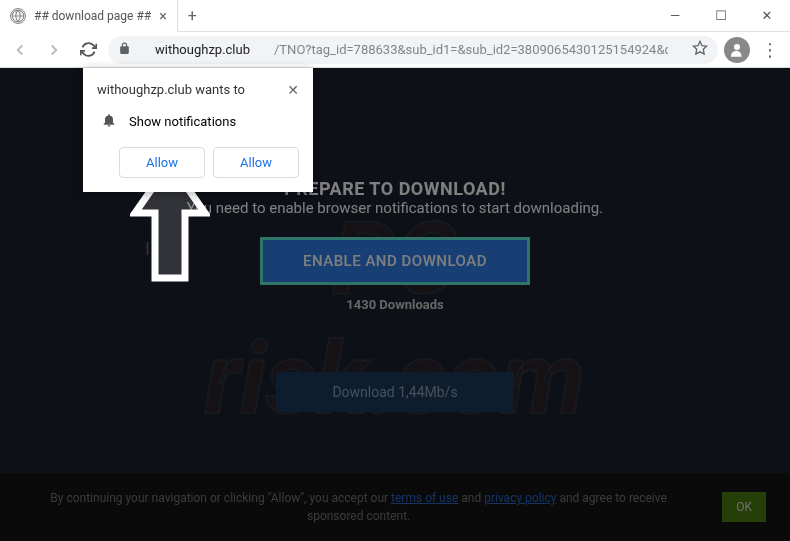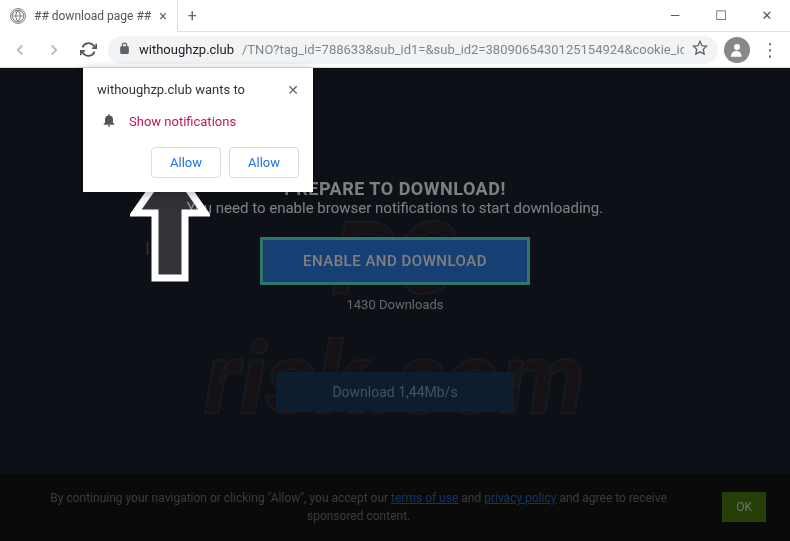--- a/index.html
+++ b/index.html
@@ -12,56 +12,56 @@
     .tab-title { font-size: 12px; color: #555; white-space: nowrap; overflow: hidden; }
     .tab-close { font-size: 14px; color: #666; cursor: pointer; }
     .new-tab { padding: 0 10px; font-size: 16px; color: #666; cursor: pointer; }
     .window-controls { margin-left: auto; display: flex; gap: 0; }
     .wc-btn { width: 46px; height: 32px; display: flex; align-items: center; justify-content: center; color: #555; font-size: 13px; cursor: pointer; }
     
     
     .addr-bar { height: 36px; background: #fff; display: flex; align-items: center; padding: 0 6px; gap: 6px; border-bottom: 1px solid #ddd; }
     .nav-btn { width: 28px; height: 28px; display: flex; align-items: center; justify-content: center; color: #888; cursor: pointer; border-radius: 50%; }
     .nav-btn.enabled { color: #555; }
-    .url-box { flex: 1; height: 28px; background: #f1f3f4; border-radius: 14px; display: flex; align-items: center; padding: 0 10px; gap: 8px; overflow: hidden; }
+    .url-box { flex: 1; height: 28px; background: #f1f3f4; border-radius: 14px; display: flex; align-items: center; padding: 0 10px; gap: 24px; overflow: hidden; }
     .lock-icon { color: #5f6368; }
     .url-domain { font-size: 13px; color: #202124; }
     .url-path { font-size: 13px; color: #80868b; white-space: nowrap; overflow: hidden; }
     .star-icon { color: #5f6368; margin-left: auto; }
     .avatar { width: 26px; height: 26px; border-radius: 50%; background: #888; display: flex; align-items: center; justify-content: center; color: #fff; }
     .menu-dots { width: 28px; display: flex; align-items: center; justify-content: center; color: #5f6368; cursor: pointer; font-size: 18px; }
     
     
     .viewport { position: relative; width: 100%; height: calc(541px - 68px); background: #1a202c; }
     .dark-overlay { position: absolute; inset: 0; background: rgba(0,0,0,0.5); z-index: 2; }
     
     
     .watermark { position: absolute; top: 50%; left: 50%; transform: translate(-50%, -40%); z-index: 1; opacity: 0.08; }
     .watermark svg text { font-size: 100px; font-weight: bold; font-style: italic; fill: #e84c10; stroke: #fff; stroke-width: 2; }
     
     
     .page-content { position: absolute; inset: 0; z-index: 1; display: flex; flex-direction: column; align-items: center; padding-top: 110px; color: #fff; }
     .heading { font-size: 18px; font-weight: bold; letter-spacing: 0.5px; }
     .subhead { font-size: 15px; }
     .enable-btn { margin-top: 20px; background: #2f7ee8; border: 3px solid #5eead4; color: #fff; font-size: 15px; font-weight: 500; padding: 12px 40px; cursor: pointer; letter-spacing: 0.5px; }
-    .downloads-count { margin-top: 12px; font-size: 13px; color: #ccc; }
+    .downloads-count { margin-top: 12px; font-size: 13px; color: #ccc; font-weight: bold; }
     .dl-rate { margin-top: 60px; background: #1b3a5c; color: #8aa0b8; padding: 12px 56px; font-size: 14px; border-radius: 2px; }
     
     .cookie-bar { position: absolute; bottom: 0; left: 0; right: 0; background: #141414; padding: 16px 24px; font-size: 12px; color: #777; display: flex; align-items: center; justify-content: center; gap: 29px; z-index: 1; }
     .cookie-text { text-align: center; line-height: 1.5; }
     .cookie-link { color: #2a69c7; text-decoration: underline; }
     .ok-btn { background: #4d7c0f; color: #ddd; border: none; padding: 8px 14px; font-size: 12px; cursor: pointer; }
     
     
     .notif-dialog { position: absolute; top: 0; left: 83px; width: 230px; background: #fff; box-shadow: 0 2px 10px rgba(0,0,0,0.3); z-index: 10; padding: 14px; }
     .notif-header { display: flex; justify-content: space-between; font-size: 13px; color: #333; margin-bottom: 14px; }
     .notif-close { color: #666; cursor: pointer; font-size: 14px; }
-    .notif-row { display: flex; align-items: center; gap: 12px; font-size: 13px; color: #be185d; margin-bottom: 16px; margin-left: 4px; text-align: right; }
+    .notif-row { display: flex; align-items: center; gap: 12px; font-size: 13px; color: #000000; margin-bottom: 16px; margin-left: 4px; text-align: right; }
     .notif-btns { display: flex; justify-content: flex-end; gap: 8px; }
-    .notif-btn { border: 1px solid #dadce0; background: #fff; color: #1a73e8; padding: 7px 18px; font-size: 13px; border-radius: 4px; cursor: pointer; }
+    .notif-btn { border: 1px solid #dadce0; background: #fff; color: #1a73e8; padding: 7px 26px; font-size: 13px; border-radius: 4px; cursor: pointer; }
     
     
     .big-arrow { position: absolute; top: 90px; left: 130px; z-index: 9; }
     .text-cursor { position: absolute; top: 170px; left: 145px; z-index: 11; color: #333; font-size: 18px; }
   </style>
 </head>
 <body>
 
 <div class="window-titlebar">
   <div class="tab">

